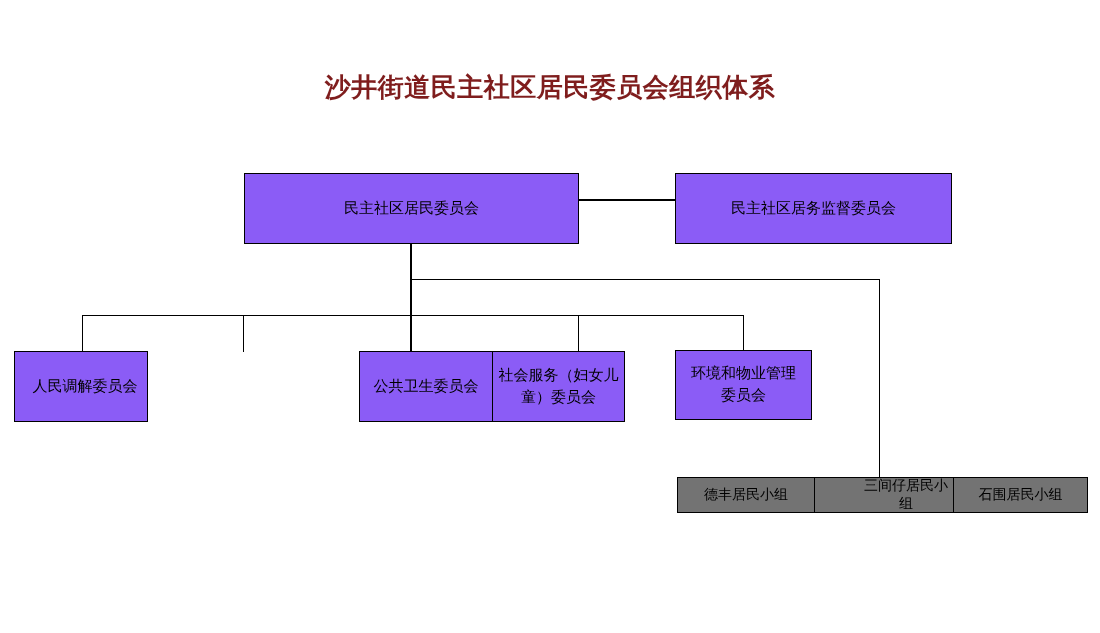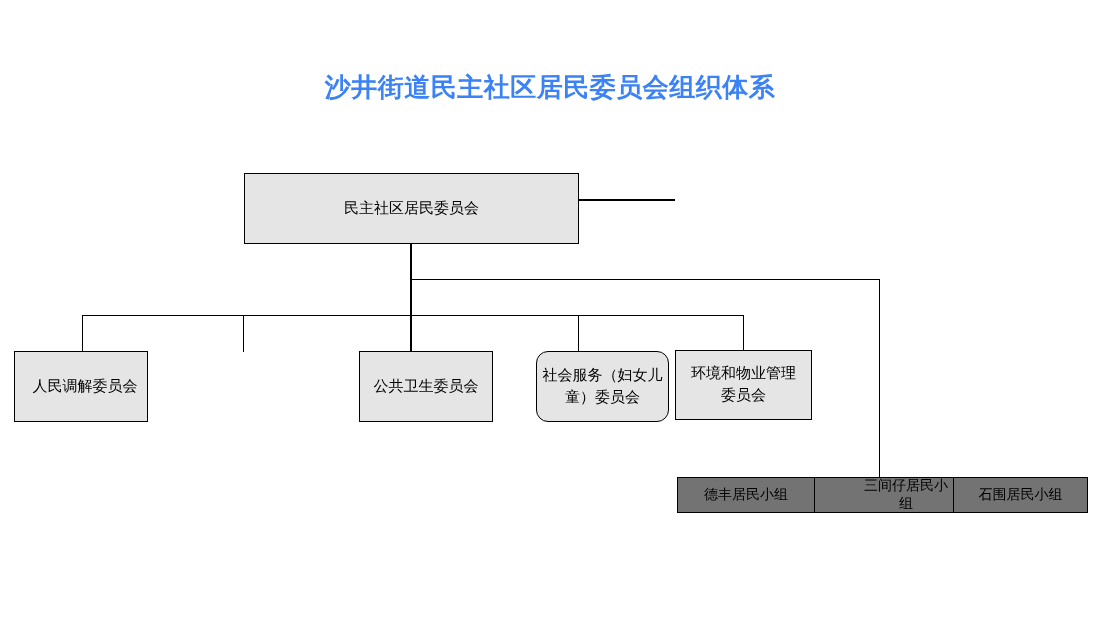--- a/index.html
+++ b/index.html
@@ -14,27 +14,27 @@
     color: #000000;
   }
   .chart-title {
     position: absolute;
     top: 70px;
     left: 0;
     width: 100%;
     text-align: center;
     font-size: 26px;
     font-weight: bold;
-    color: #3b82f6;
+    color: #7f1d1d;
     letter-spacing: 0.5px;
   }
   .node {
     position: absolute;
     border: 1.5px solid #000000;
-    background: #e5e5e5;
+    background: #8b5cf6;
     display: flex;
     align-items: center;
     justify-content: center;
     text-align: center;
     font-size: 15px;
     line-height: 1.45;
     z-index: 2;
   }
   .node .label { display: inline-block; }
   .line {
@@ -76,28 +76,31 @@
   <div class="line" style="left:878.5px; top:278.5px; width:1.5px; height:199px;"></div>
   <div class="line" style="left:81.5px; top:314.5px; width:662px; height:1.5px;"></div>
   <div class="line" style="left:81.5px; top:314.5px; width:1.5px; height:37px;"></div>
   <div class="line" style="left:242.5px; top:314.5px; width:1.5px; height:37px;"></div>
   <div class="line" style="left:577.5px; top:314.5px; width:1.5px; height:37px;"></div>
   <div class="line" style="left:742.5px; top:314.5px; width:1.5px; height:37px;"></div>
 
   <div class="node" style="left:244px; top:173px; width:335px; height:71px;">
     <span class="label">民主社区居民委员会</span>
   </div>
+  <div class="node" style="left:675px; top:173px; width:277px; height:71px;">
+    <span class="label">民主社区居务监督委员会</span>
+  </div>
 
   <div class="node" style="left:14px; top:351px; width:134px; height:71px;padding-left:8px;">
     <span class="label">人民调解委员会</span>
   </div>
   <div class="node" style="left:359px; top:351px; width:134px; height:71px;">
     <span class="label">公共卫生委员会</span>
   </div>
-  <div class="node" style="left:536px; top:351px; width:133px; height:71px;border-radius:12px;">
+  <div class="node" style="left:492px; top:351px; width:133px; height:71px;">
     <span class="label" style="max-width:122px;">社会服务（妇女儿童）委员会</span>
   </div>
   <div class="node" style="left:675px; top:350px; width:137px; height:70px;">
     <span class="label" style="max-width:110px;">环境和物业管理委员会</span>
   </div>
 
   <div class="group-row">
     <div class="group-cell" style="width:136px;">
       <span class="label">德丰居民小组</span>
     </div>

